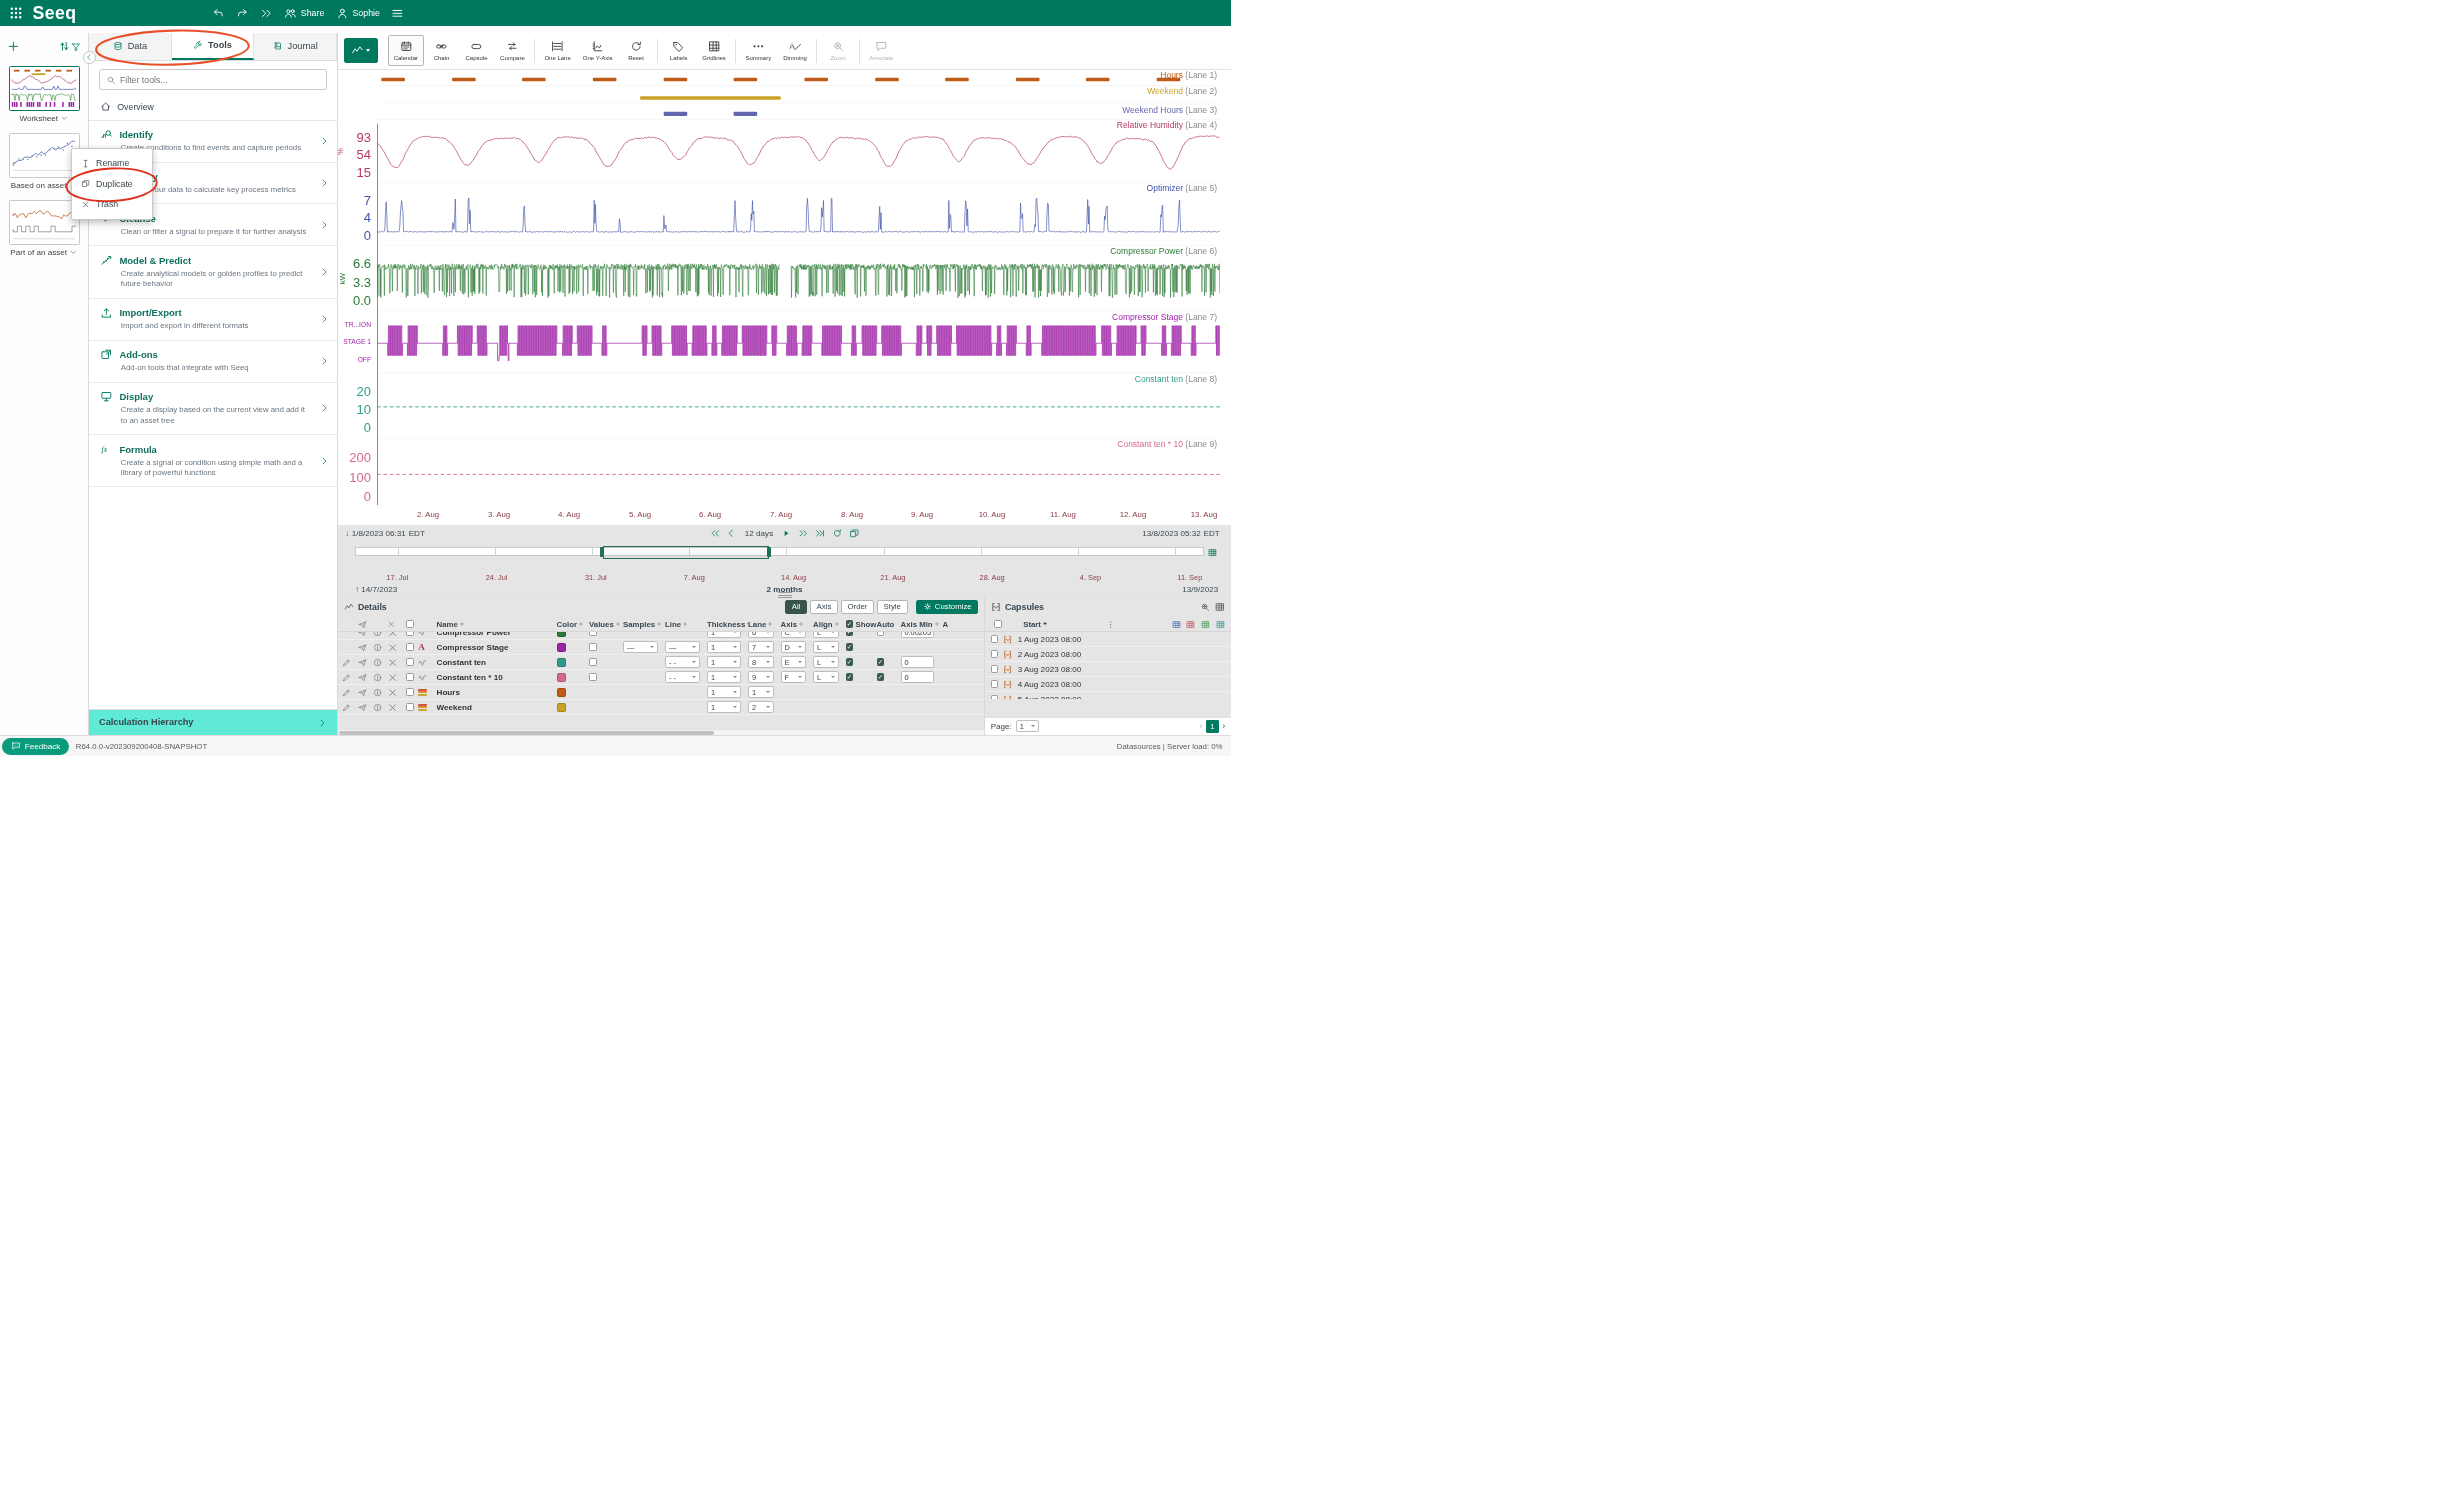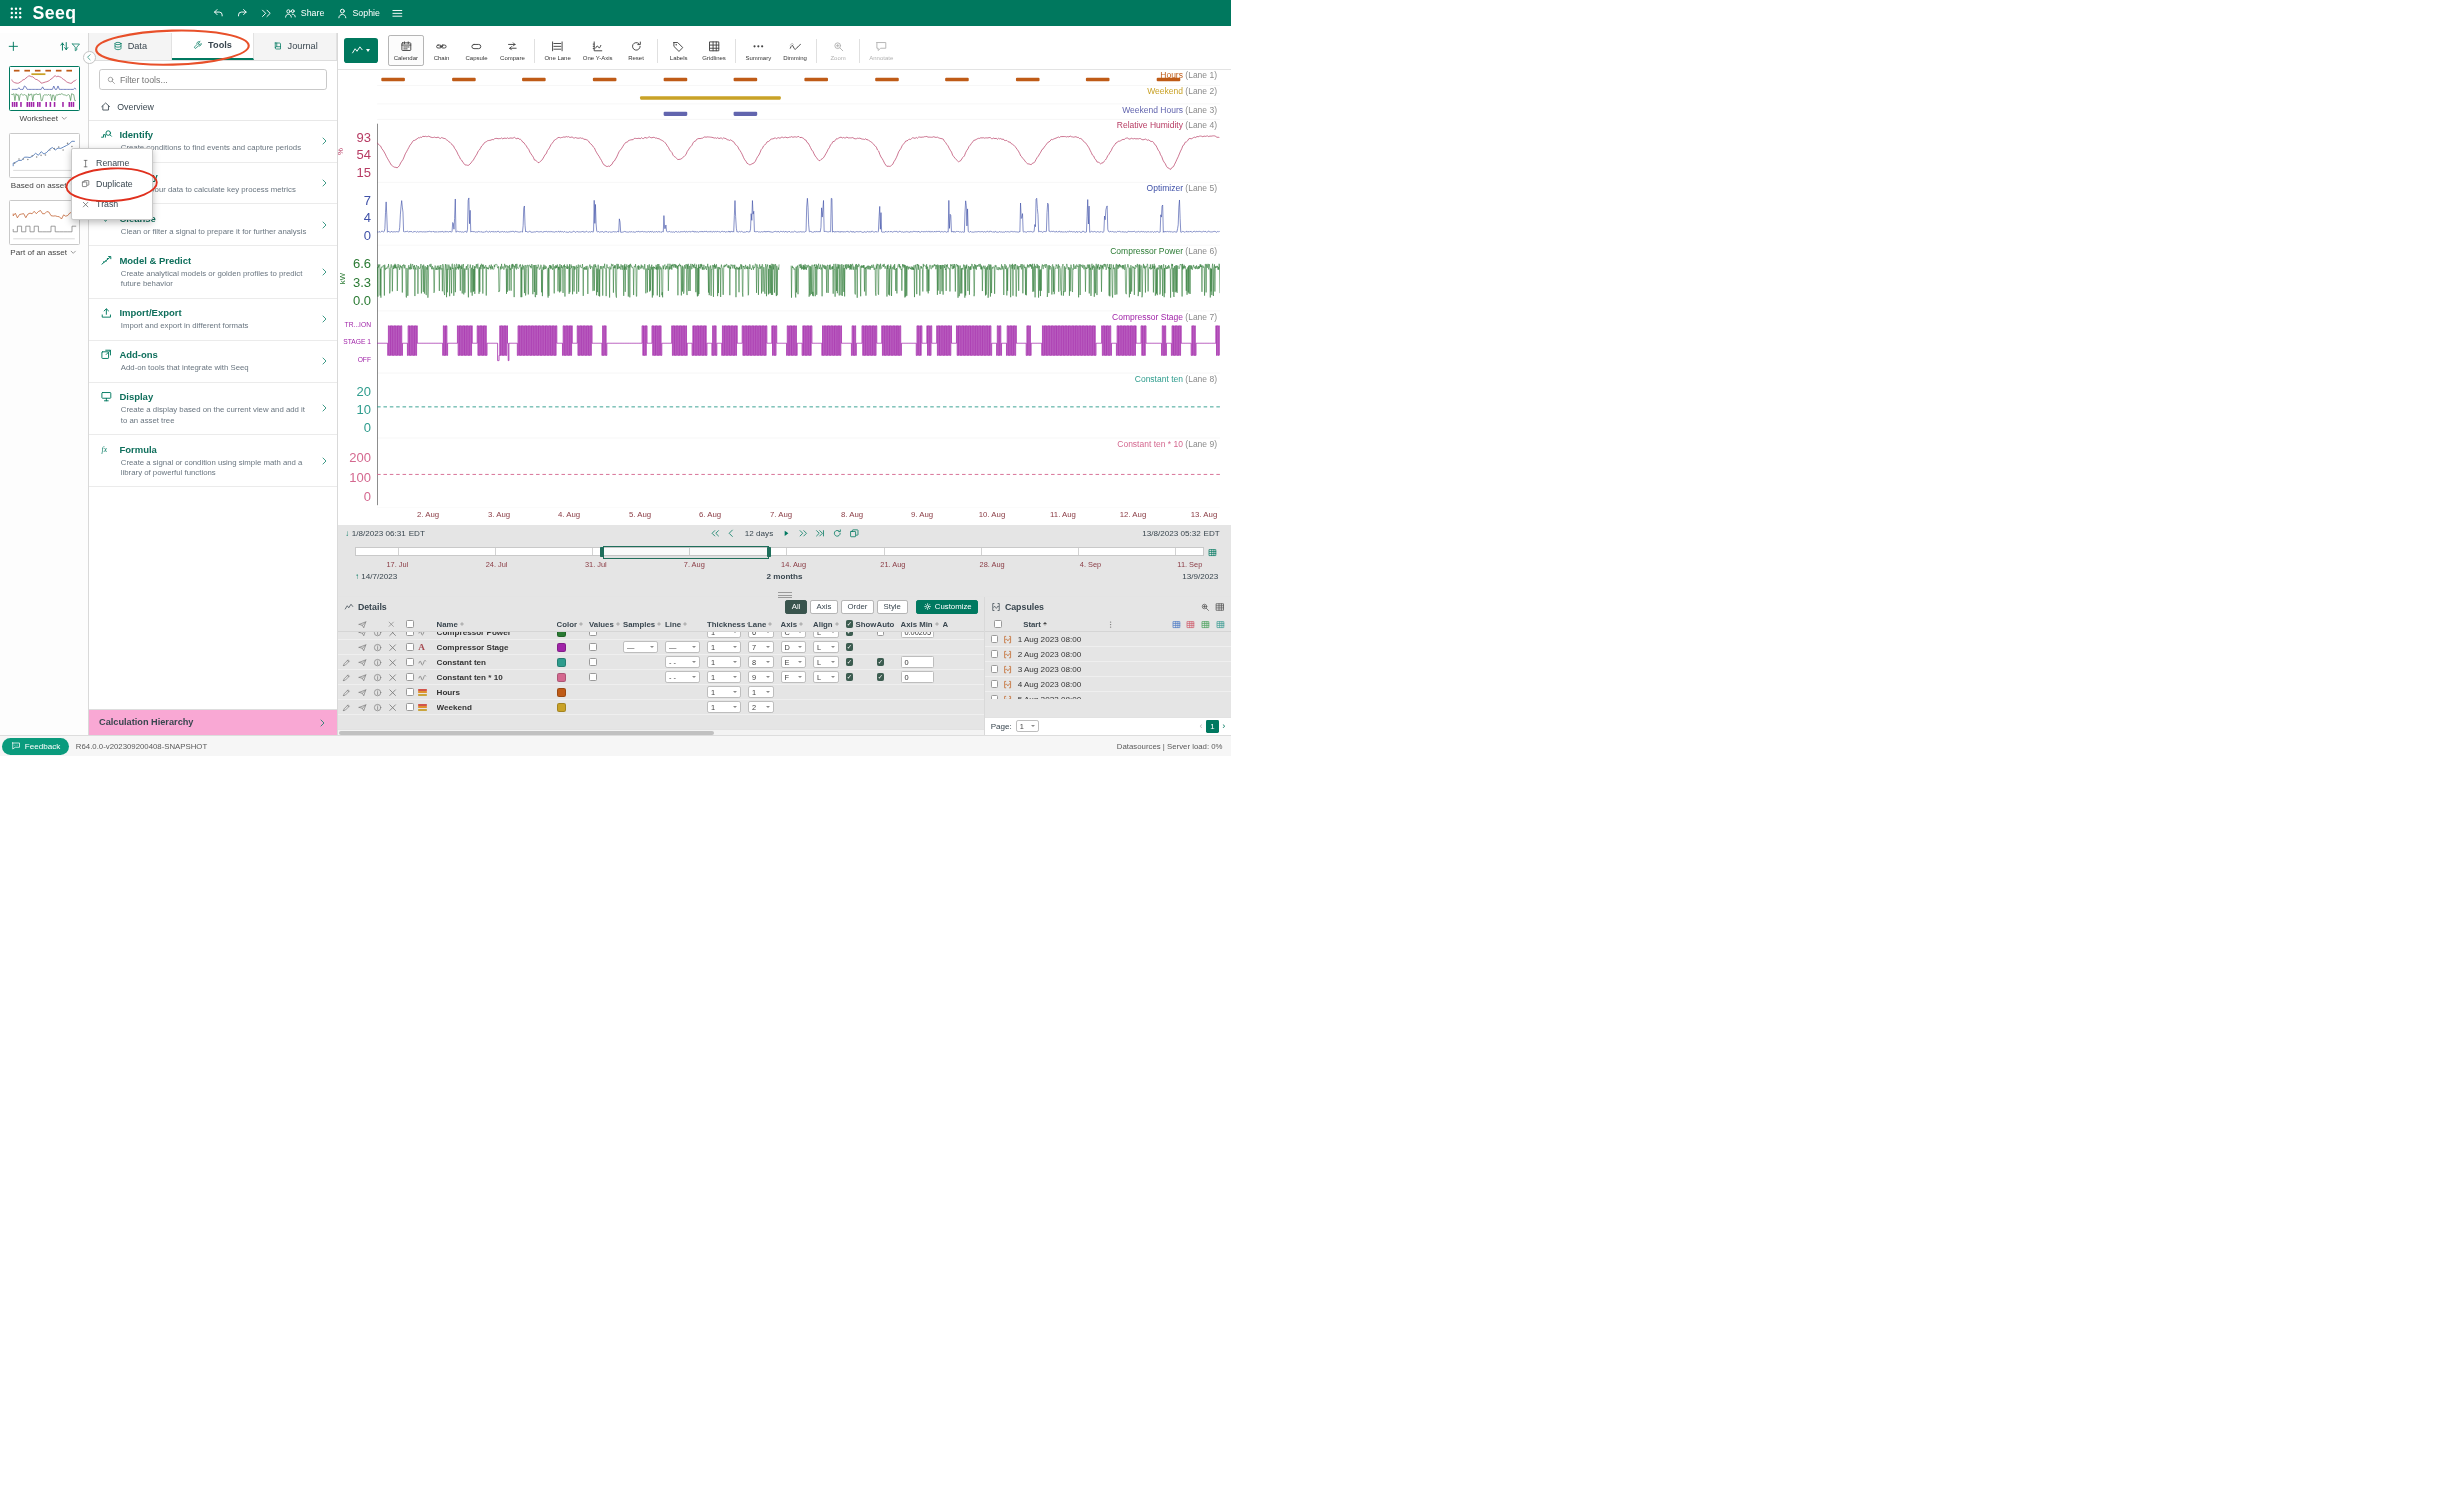--- a/index.html
+++ b/index.html
@@ -48,21 +48,21 @@
   .tfilter{padding:8.5px 10px 5.7px 10px;}
   .tfilter .box{display:flex;align-items:center;gap:4.2px;border:0.7px solid #c9c9c9;border-radius:2.8px;height:21px;padding:0 5.7px;color:#8a8a8a;background:#fff;}
   .tfilter input{border:none;outline:none;flex:1;font-size:8.8px;font-family:inherit;color:#333;background:transparent;}
   .toverview{display:flex;align-items:center;gap:5.7px;padding:5.7px 11.3px 7px 11.3px;font-size:8.8px;color:#39464f;cursor:pointer;border-bottom:0.7px solid #e8e8e8;}
   .toolitem{position:relative;padding:7.8px 24px 7.8px 11.3px;border-bottom:0.7px solid #ebebeb;cursor:pointer;}
   .toolitem .trow{display:flex;align-items:center;gap:6.4px;}
   .toolitem .tname{color:#0f6f5c;font-size:9.5px;font-weight:bold;}
   .toolitem .ticon{color:#007960;}
   .toolitem .tdesc{margin:2.1px 0 0 20.5px;font-size:7.8px;color:#6a7680;line-height:1.35;}
   .toolitem .tchev{position:absolute;right:8.5px;top:50%;margin-top:-5.7px;color:#007960;}
-  #calchier{position:absolute;bottom:0;left:0;right:0;height:25.4px;border-top:0.7px solid #ddd;display:flex;align-items:center;justify-content:space-between;padding:0 10px;font-size:9.2px;font-weight:bold;color:#39464f;background:#f9a8d4;cursor:pointer;}
+  #calchier{position:absolute;bottom:0;left:0;right:0;height:25.4px;border-top:0.7px solid #ddd;display:flex;align-items:center;justify-content:space-between;padding:0 10px;font-size:9.2px;font-weight:bold;color:#39464f;background:#5eead4;cursor:pointer;}
   #calchier .ic{color:#007960;}
 
   
   #ctoolbar{height:37px;display:flex;align-items:center;padding-left:5.7px;border-bottom:0.7px solid #e3e3e3;background:#fff;}
   .viewbtn{width:34px;height:25.4px;background:#00785e;border-radius:2.8px;color:#fff;display:flex;align-items:center;justify-content:center;gap:2.1px;margin-right:10px;cursor:pointer;}
   .viewbtn .car{width:0;height:0;border-left:2.8px solid transparent;border-right:2.8px solid transparent;border-top:3.5px solid #fff;}
   .tbtn{height:31px;min-width:35px;padding:2.1px 5px 1.4px 5px;display:flex;flex-direction:column;align-items:center;justify-content:center;gap:2.1px;color:#444;font-size:6px;cursor:pointer;border:0.7px solid transparent;border-radius:2.1px;}
   .tbtn .tl{white-space:nowrap;color:#333;}
   .tbtn.sel{border-color:#b5b5b5;background:#fcfcfc;}
   .tbtn.dis{opacity:.40;cursor:default;}
@@ -88,21 +88,21 @@
   .navctr .durlab{color:#39464f;margin:0 1.4px;cursor:pointer;}
   #rangerow .rright{margin-left:auto;display:flex;align-items:center;}
 
   
   #timeline{height:47px;position:relative;padding:4.2px 12.7px 0 17px;}
   .tltrack{position:relative;height:8.5px;background:#fff;border:0.7px solid #c9c9c9;margin-right:14px;}
   .tlt{position:absolute;top:0;width:0.7px;height:100%;background:#d2d2d2;}
   .tlsel{position:absolute;top:-2.1px;height:12.7px;border:1.4px solid #1f6f5c;background:rgba(31,111,92,.03);}
   .tlh{position:absolute;top:-0.7px;width:3.5px;height:10px;background:#1f6f5c;border-radius:0.7px;}
   .tlcal{position:absolute;right:-14px;top:-1.4px;color:#007960;}
-  .tllabels{position:relative;height:11.3px;margin-top:4px;}
+  .tllabels{position:relative;height:11.3px;margin-top:17px;}
   .tll{position:absolute;transform:translateX(-50%);font-size:7.4px;color:#8a3b44;white-space:nowrap;}
   .tlbottom{display:flex;align-items:center;margin-top:1.4px;font-size:8.1px;}
   .tlbottom .grn{color:#007960;font-weight:bold;}
   .tlbottom .ctr{position:absolute;left:50%;transform:translateX(-50%);font-weight:bold;color:#39464f;}
   .tlbottom .rgt{margin-left:auto;}
 
   
   #grip{height:7px;border-bottom:0.7px solid #e4e4e4;position:relative;cursor:row-resize;}
   #grip .bars{position:absolute;left:50%;top:1.4px;transform:translateX(-50%);width:14px;}
   #grip .bars i{display:block;height:1.1px;background:#9a9a9a;margin:1.1px 0;}

